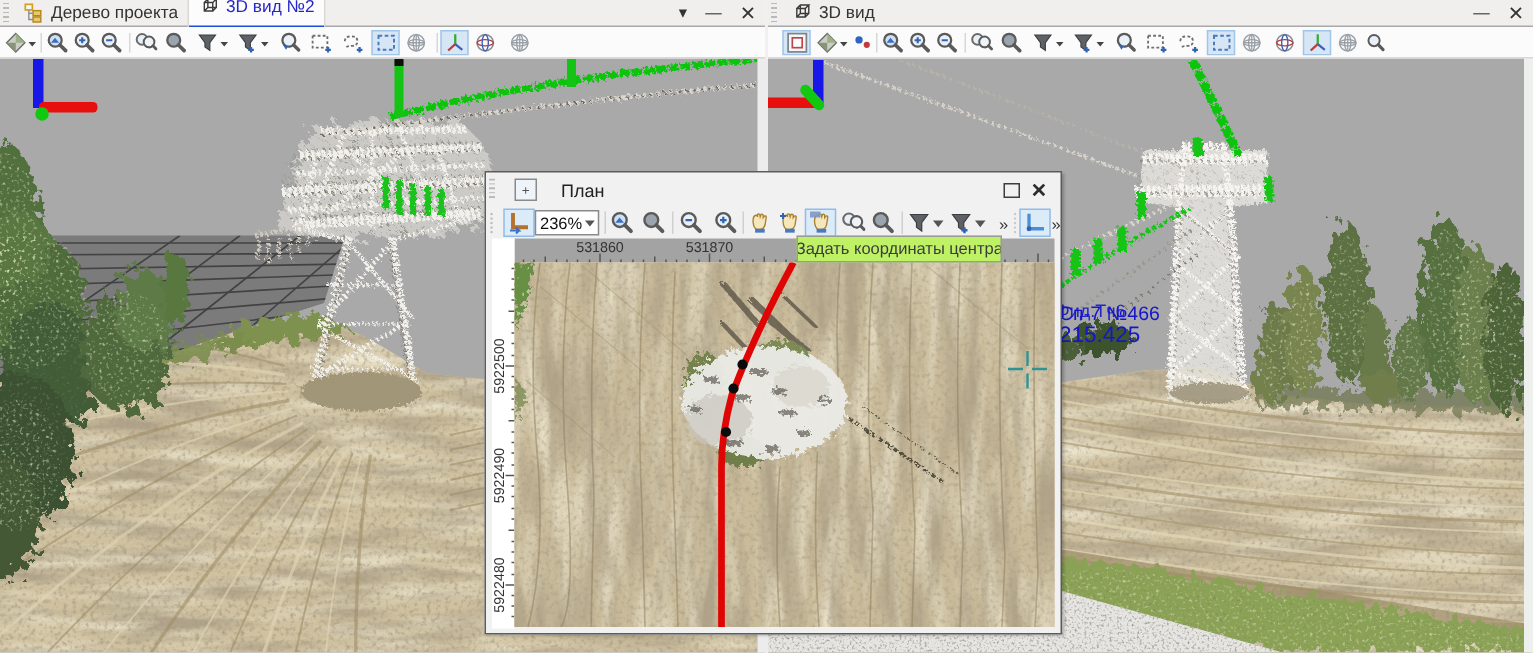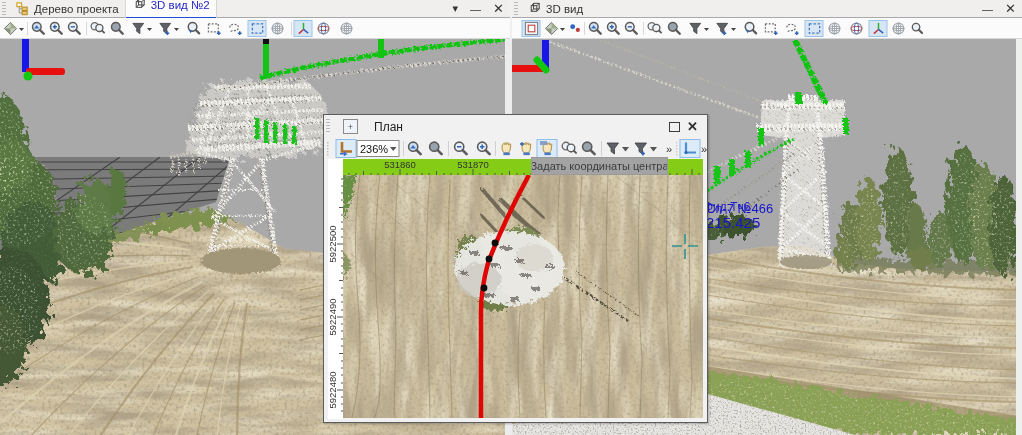--- a/index.html
+++ b/index.html
@@ -21,25 +21,25 @@
     background-size:1px 100%;background-repeat:repeat-x;}
   .view{position:absolute;left:0;top:39px;width:510px;height:396px;}
 
   
   #plan{position:absolute;left:323px;top:114px;width:385px;height:309px;
     background:#f1f1f1;border:1px solid #5c5c5c;box-sizing:border-box;z-index:50;
     box-shadow:1px 1px 2px rgba(0,0,0,.25);}
   #plan .ptitle{position:absolute;left:0;top:0;right:0;height:23px;display:flex;align-items:center;}
   #plan .ptitle .txt{font-size:12px;color:#222;margin-left:16px;}
   #plan .ptoolbar{position:absolute;left:0;top:23px;right:0;height:21px;display:flex;align-items:flex-end;}
-  #plan .rtop{position:absolute;left:19px;top:44px;width:360px;height:16px;background:#84cc16;}
+  #plan .rtop{position:absolute;left:19px;top:44px;width:360px;height:16px;background:#a3a3a3;}
   #plan .rleft{position:absolute;left:4px;top:44px;width:15px;height:260px;background:#ffffff;}
   #plan .map{position:absolute;left:19px;top:60px;width:360px;height:243px;background:#c9bb98;}
   #tooltip{position:absolute;left:531px;top:157px;width:135px;height:16px;z-index:60;
-    background:#a3a3a3;border:1px solid #9a9a9a;font-size:11px;color:#3c3c3c;overflow:hidden;
+    background:#bef264;border:1px solid #9a9a9a;font-size:11px;color:#3c3c3c;overflow:hidden;
     display:flex;align-items:center;justify-content:center;white-space:nowrap;}
 </style>
 </head>
 <body>
 
 <svg width="0" height="0" style="position:absolute">
 <defs>
   <symbol id="s-mag" viewBox="0 0 16 16">
     <circle cx="6.2" cy="6.2" r="4.6" fill="#e9f0f7" stroke="#5a5a5a" stroke-width="1.6"></circle>
     <path d="M9.6,9.6 L13.6,13.6" stroke="#5a5a5a" stroke-width="2.6" stroke-linecap="round"></path>

